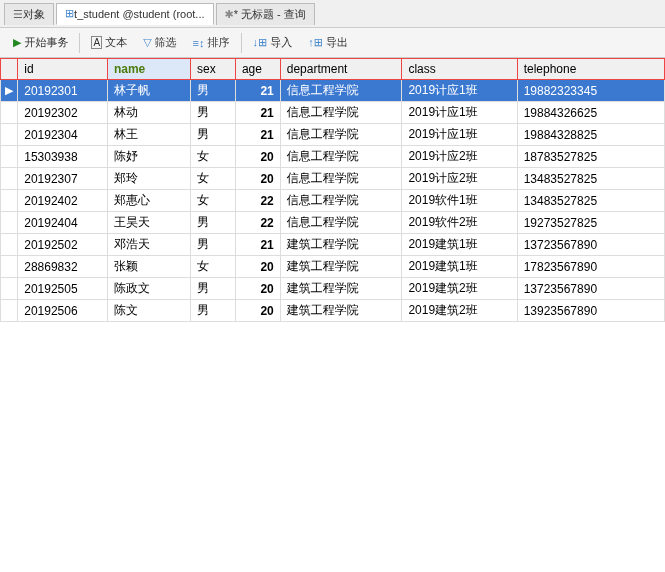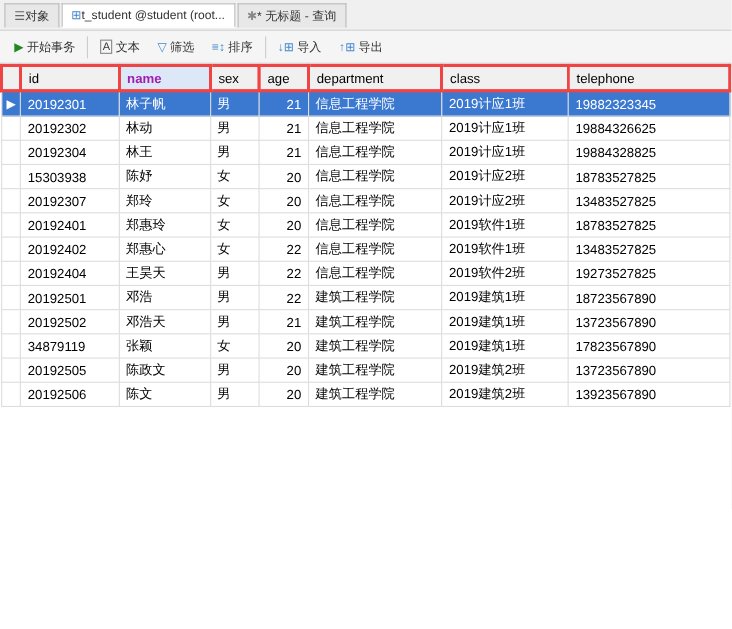--- a/index.html
+++ b/index.html
@@ -83,36 +83,36 @@
       border-collapse: collapse;
       width: 100%;
       min-width: 650px;
     }
 
     thead tr {
       background: #f0f0f0;
     }
 
     th {
-      border: 3px solid #ef4444;
+      border: 1px solid #ef4444;
       padding: 3px 6px;
       text-align: left;
       font-weight: normal;
       font-size: 12px;
       white-space: nowrap;
       color: #000;
       position: sticky;
       top: 0;
       background: #f0f0f0;
       z-index: 10;
     }
 
     th.sorted {
       background: #dce8f8;
-      color: #a21caf;
+      color: #4d7c0f;
       font-weight: bold;
     }
 
     td {
       border: 1px solid #ddd;
       padding: 2px 6px;
       font-size: 12px;
       white-space: nowrap;
       color: #000;
     }
@@ -131,21 +131,21 @@
     }
 
     .col-id { width: 70px; }
     .col-name { width: 65px; }
     .col-sex { width: 35px; }
     .col-age { width: 35px; }
     .col-dept { width: 95px; }
     .col-class { width: 90px; }
     .col-tel { width: 115px; }
 
-    td.num { text-align: right; }
+    td.num { text-align: right; font-weight: bold; }
 
     .icon-table { color: #4488cc; font-size: 11px; }
     .icon-green { color: #228822; }
   </style>
 </head>
 <body>
 
 <div class="title-bar">
   <div class="title-tab">
     <span style="color:#666;font-size:11px;">☰</span>
@@ -250,71 +250,51 @@
           <td class="col-id">20192307</td>
           <td class="col-name">郑玲</td>
           <td class="col-sex">女</td>
           <td class="col-age num">20</td>
           <td class="col-dept">信息工程学院</td>
           <td class="col-class">2019计应2班</td>
           <td class="col-tel">13483527825</td>
         </tr>
         <tr>
           <td class="row-indicator"></td>
-          <td class="col-id">20192401</td>
-          <td class="col-name">郑惠玲</td>
-          <td class="col-sex">女</td>
-          <td class="col-age num">20</td>
-          <td class="col-dept">信息工程学院</td>
-          <td class="col-class">2019软件1班</td>
-          <td class="col-tel">18783527825</td>
-        </tr>
-        <tr>
-          <td class="row-indicator"></td>
           <td class="col-id">20192402</td>
           <td class="col-name">郑惠心</td>
           <td class="col-sex">女</td>
           <td class="col-age num">22</td>
           <td class="col-dept">信息工程学院</td>
           <td class="col-class">2019软件1班</td>
           <td class="col-tel">13483527825</td>
         </tr>
         <tr>
           <td class="row-indicator"></td>
           <td class="col-id">20192404</td>
           <td class="col-name">王昊天</td>
           <td class="col-sex">男</td>
           <td class="col-age num">22</td>
           <td class="col-dept">信息工程学院</td>
           <td class="col-class">2019软件2班</td>
           <td class="col-tel">19273527825</td>
         </tr>
         <tr>
           <td class="row-indicator"></td>
-          <td class="col-id">20192501</td>
-          <td class="col-name">邓浩</td>
-          <td class="col-sex">男</td>
-          <td class="col-age num">22</td>
-          <td class="col-dept">建筑工程学院</td>
-          <td class="col-class">2019建筑1班</td>
-          <td class="col-tel">18723567890</td>
-        </tr>
-        <tr>
-          <td class="row-indicator"></td>
           <td class="col-id">20192502</td>
           <td class="col-name">邓浩天</td>
           <td class="col-sex">男</td>
           <td class="col-age num">21</td>
           <td class="col-dept">建筑工程学院</td>
           <td class="col-class">2019建筑1班</td>
           <td class="col-tel">13723567890</td>
         </tr>
         <tr>
           <td class="row-indicator"></td>
-          <td class="col-id">34879119</td>
+          <td class="col-id">28869832</td>
           <td class="col-name">张颖</td>
           <td class="col-sex">女</td>
           <td class="col-age num">20</td>
           <td class="col-dept">建筑工程学院</td>
           <td class="col-class">2019建筑1班</td>
           <td class="col-tel">17823567890</td>
         </tr>
         <tr>
           <td class="row-indicator"></td>
           <td class="col-id">20192505</td>

